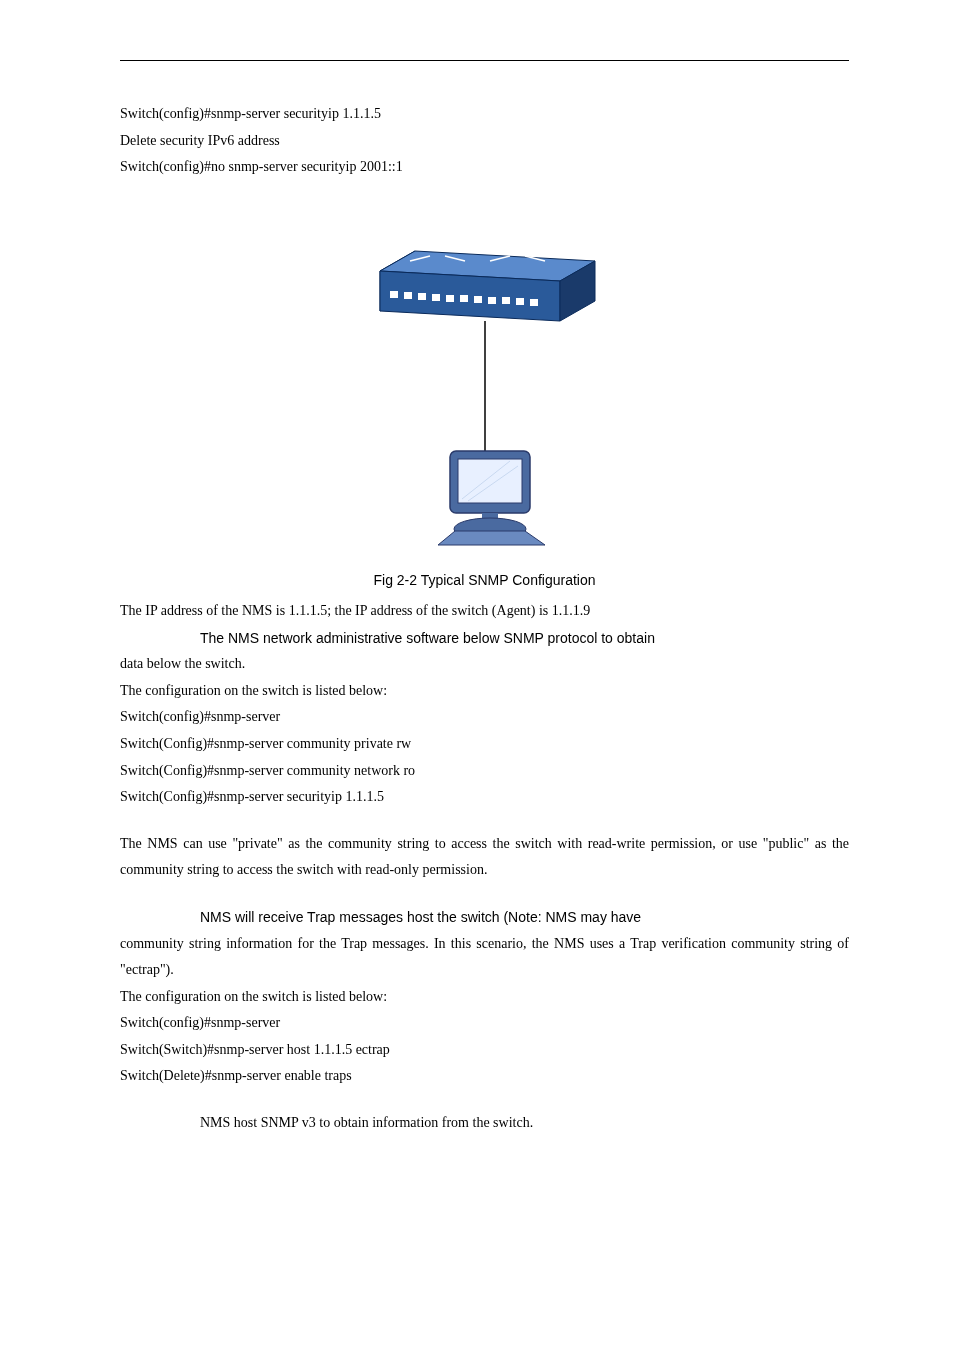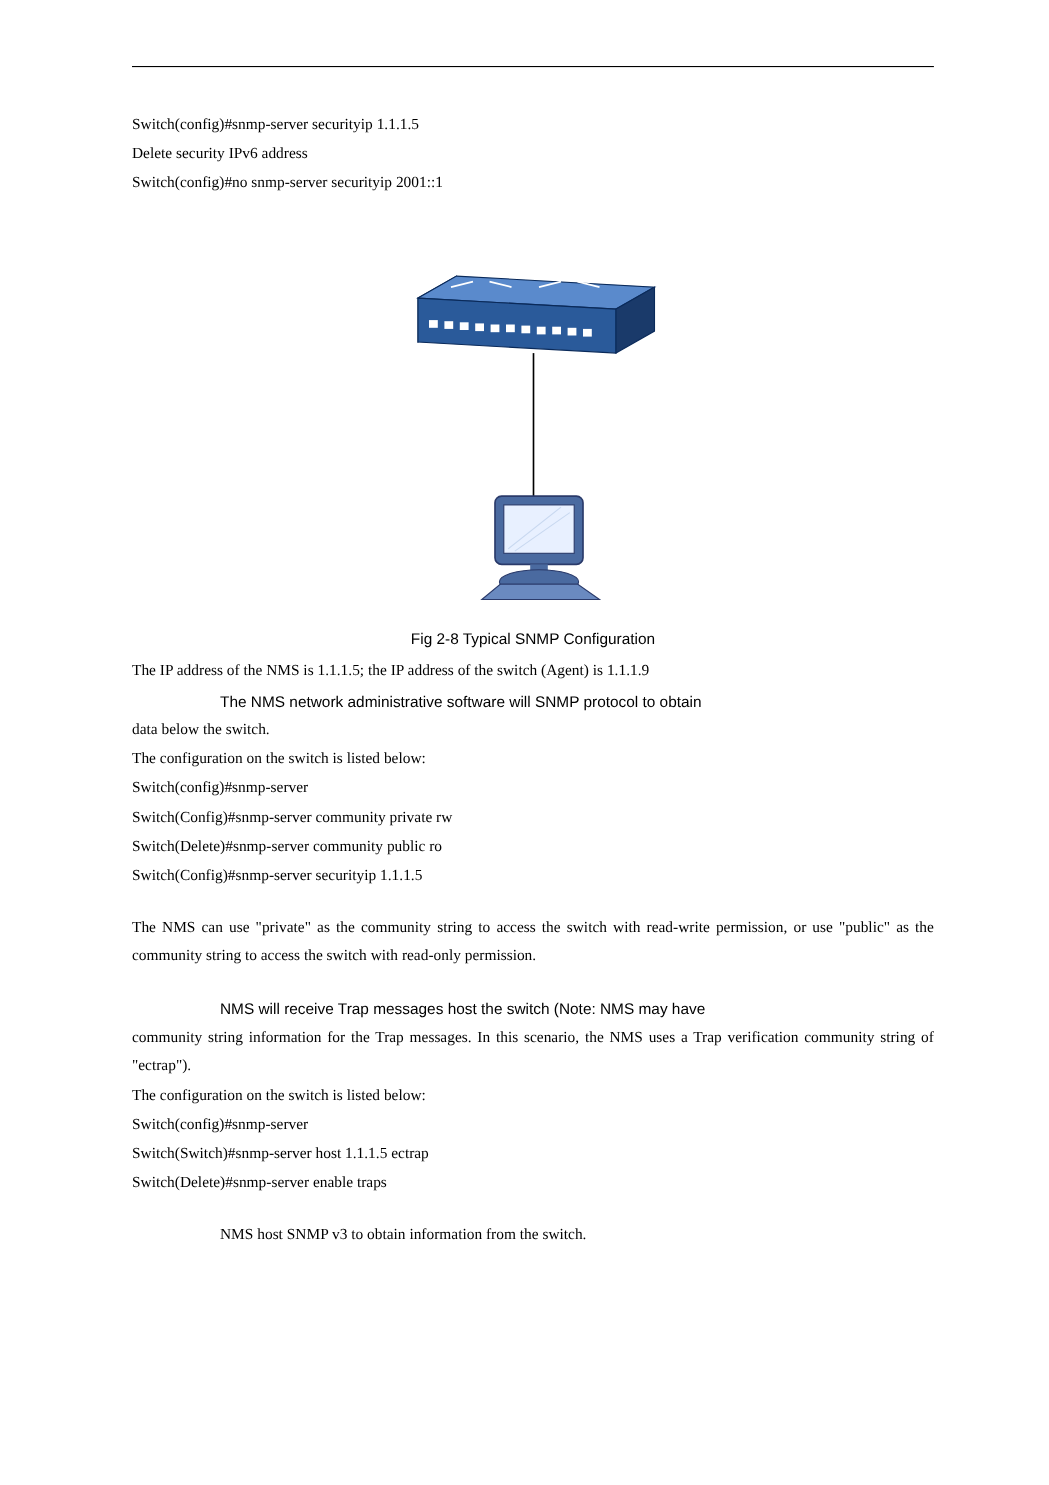--- a/index.html
+++ b/index.html
@@ -99,33 +99,33 @@
 
       <rect x="122" y="282" width="16" height="8" fill="#4a6aa0"></rect>
 
       <ellipse cx="130" cy="298" rx="36" ry="11" fill="#4a6aa0" stroke="#2a3a6a" stroke-width="1"></ellipse>
 
       <polygon points="95,300 165,300 185,314 78,314" fill="#6a8ac0" stroke="#2a3a6a" stroke-width="1"></polygon>
     </g>
   </svg>
 </div>
 
-<p class="fig-caption">Fig 2-8 Typical SNMP Configuration</p>
+<p class="fig-caption">Fig 2-2 Typical SNMP Configuration</p>
 
 <p class="para">The IP address of the NMS is 1.1.1.5; the IP address of the switch (Agent) is 1.1.1.9</p>
 
 <div class="justify">
-  <span class="indent">The NMS network administrative software will SNMP protocol to obtain</span>
+  <span class="indent">The NMS network administrative software below SNMP protocol to obtain</span>
 </div>
 <p class="para">data below the switch.</p>
 
 <p class="para">The configuration on the switch is listed below:</p>
 <p class="para">Switch(config)#snmp-server</p>
 <p class="para">Switch(Config)#snmp-server community private rw</p>
-<p class="para">Switch(Delete)#snmp-server community public ro</p>
+<p class="para">Switch(Config)#snmp-server community network ro</p>
 <p class="para">Switch(Config)#snmp-server securityip 1.1.1.5</p>
 
 <div class="spacer"></div>
 
 <p class="para justify">The NMS can use "private" as the community string to access the switch with read-write permission, or use "public" as the community string to access the switch with read-only permission.</p>
 
 <div class="spacer"></div>
 
 <div class="justify">
   <span class="indent">NMS will receive Trap messages host the switch (Note: NMS may have</span>

